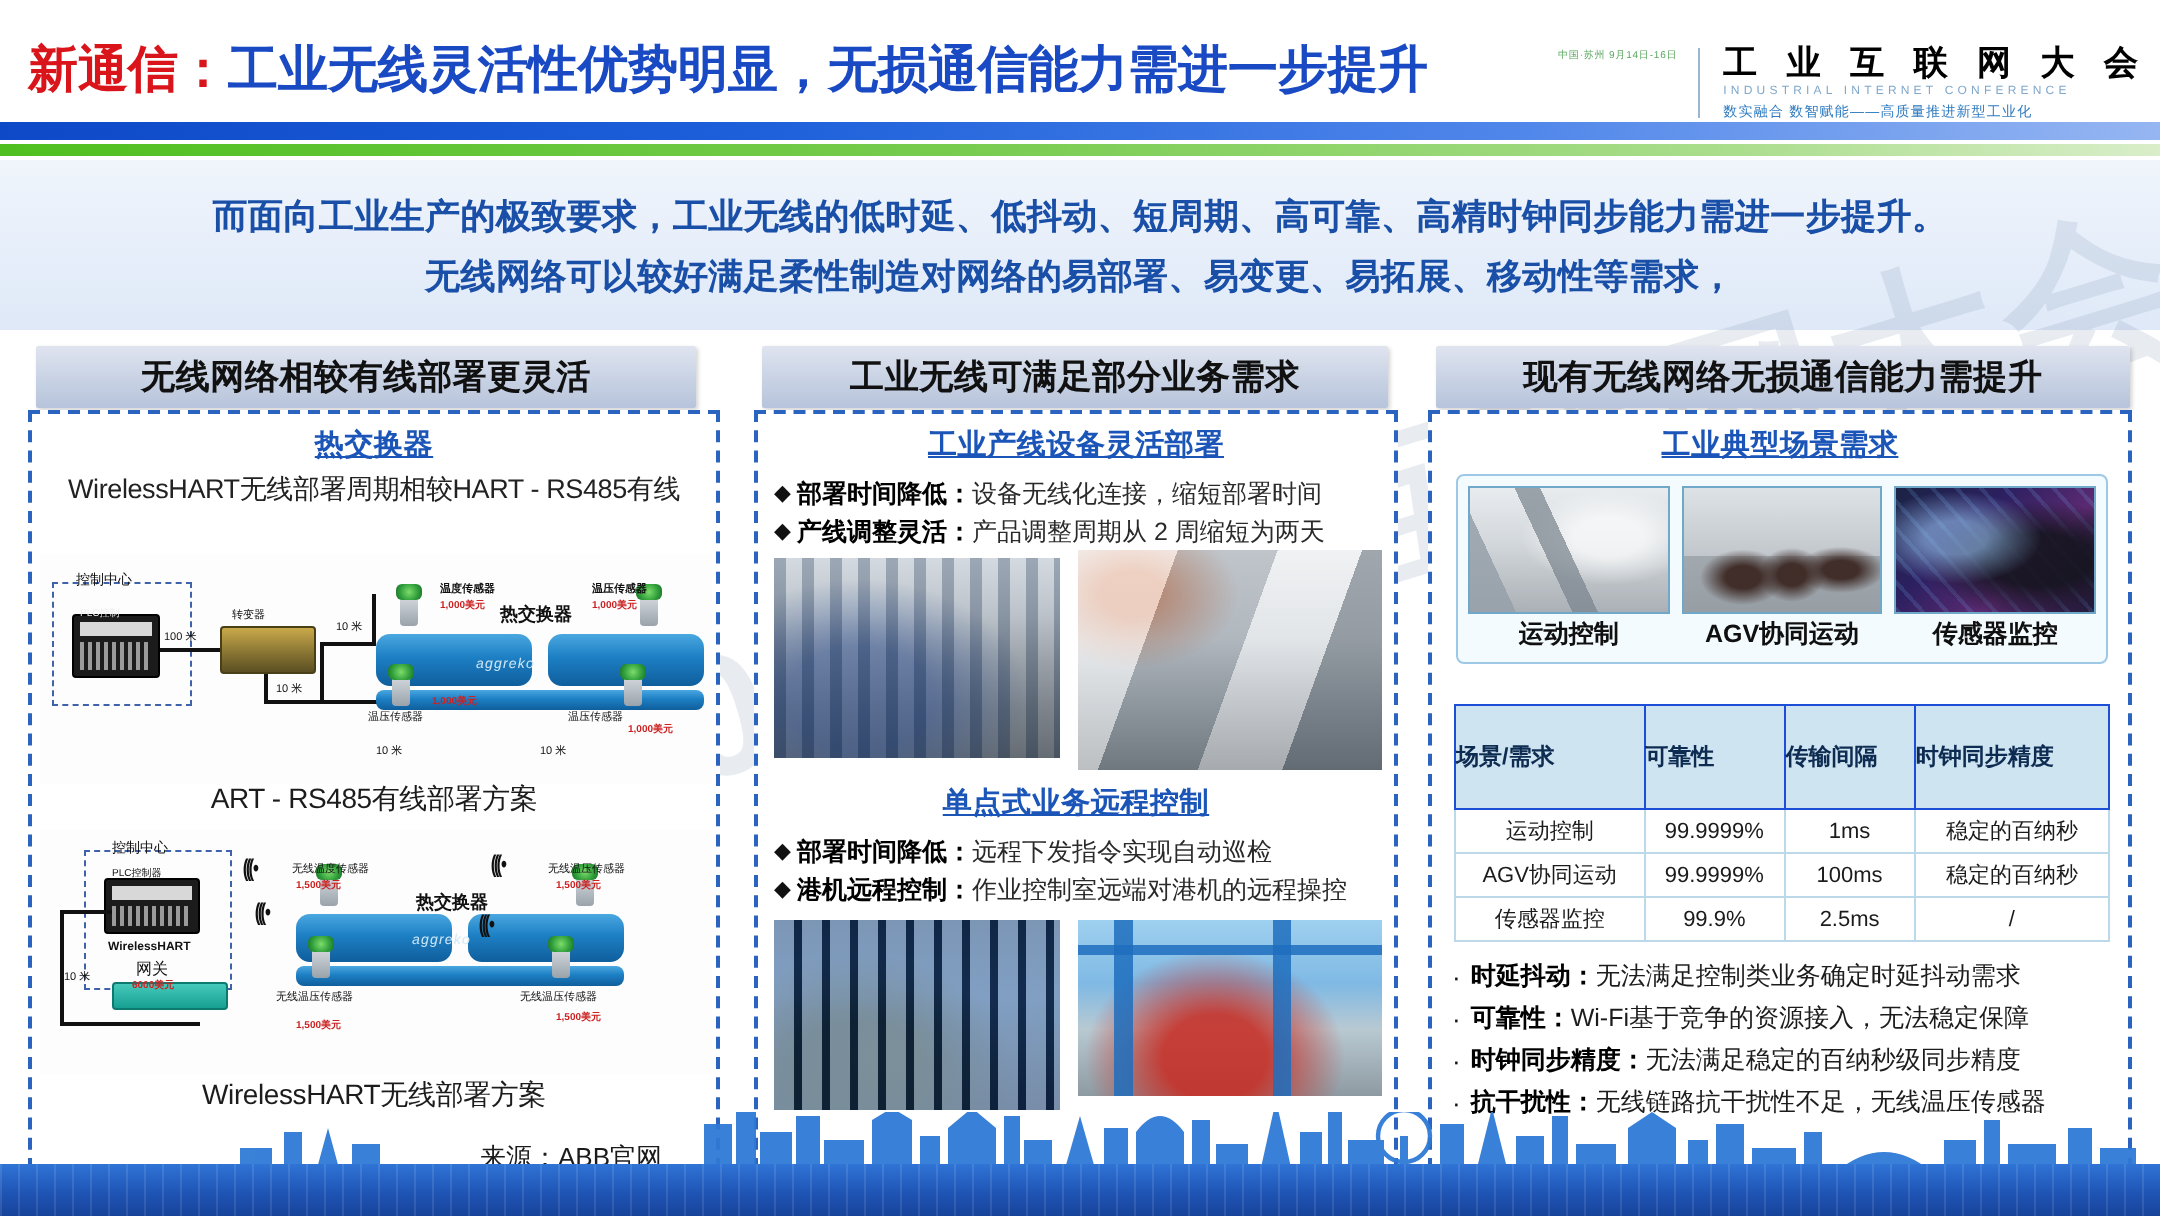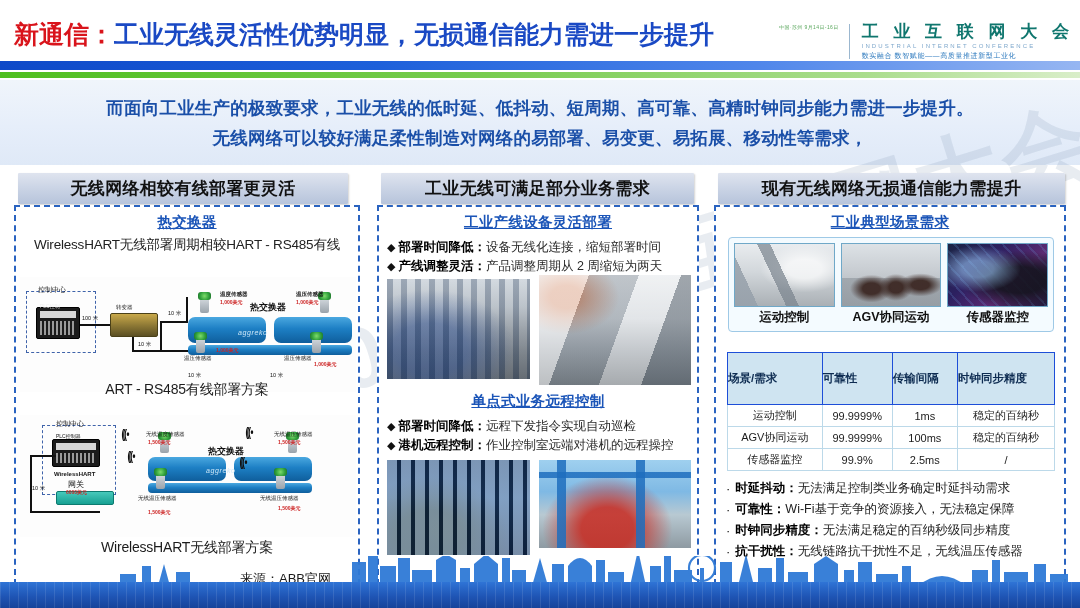--- a/index.html
+++ b/index.html
@@ -46,21 +46,21 @@
     font-family: "DejaVu Sans", sans-serif;
   }
   .logo-2023-sub {
     font-size: 5px; color: #5aa75d; letter-spacing: .4px; margin-top: 2px;
     white-space: nowrap;
   }
   .logo-divider {
     width: 1px; background: #9bb7cf; align-self: stretch; margin: 2px 4px 2px 2px;
   }
   .logo-cn {
-    font-size: 17px; font-weight: bold; color: #0f766e;
+    font-size: 17px; font-weight: bold; color: #000000;
     letter-spacing: 5px; line-height: 20px; white-space: nowrap;
   }
   .logo-en {
     font-size: 6px; color: #7fa8cc; letter-spacing: 2.1px;
     white-space: nowrap; margin-top: 1px;
   }
   .logo-slogan {
     font-size: 7px; color: #2f7bbf; letter-spacing: .6px;
     white-space: nowrap; margin-top: 2px;
   }
@@ -407,21 +407,21 @@
 
       <div class="tiny-lbl" style="left:200px; top:14px; font-weight:bold;">温度传感器</div>
       <div class="tiny-red" style="left:200px; top:22px;">1,000美元</div>
       <div class="tiny-lbl" style="left:276px; top:14px; font-weight:bold;">温压传感器</div>
       <div class="tiny-red" style="left:276px; top:22px;">1,000美元</div>
       <div class="tiny-lbl" style="left:164px; top:78px;">温压传感器</div>
       <div class="tiny-red" style="left:196px; top:70px;">1,000美元</div>
       <div class="tiny-lbl" style="left:264px; top:78px;">温压传感器</div>
       <div class="tiny-red" style="left:294px; top:84px;">1,000美元</div>
     </div>
-    <div class="dg-caption" style="position:absolute; left:0; top:174px; width:100%;">ART - RS485有线部署方案</div>
+    <div class="dg-caption" style="position:absolute; left:0; top:184px; width:100%;">ART - RS485有线部署方案</div>
 
     <div class="diagram" style="position:absolute; left:4px; top:208px; width:336px; height:122px;">
       <div class="dash-box" style="left:22px; top:10px; width:74px; height:70px;"></div>
       <div class="tiny-lbl" style="left:36px; top:4px; font-size:7px;">控制中心</div>
       <div class="plc" style="left:32px; top:24px; width:48px; height:28px;">
         <div class="plc-screen"></div>
         <div class="plc-keys"></div>
       </div>
       <div class="tiny-lbl" style="left:36px; top:18px; font-size:5px;">PLC控制器</div>
       <div class="tiny-lbl" style="left:34px; top:56px; font-size:6px; font-weight:bold;">WirelessHART</div>

